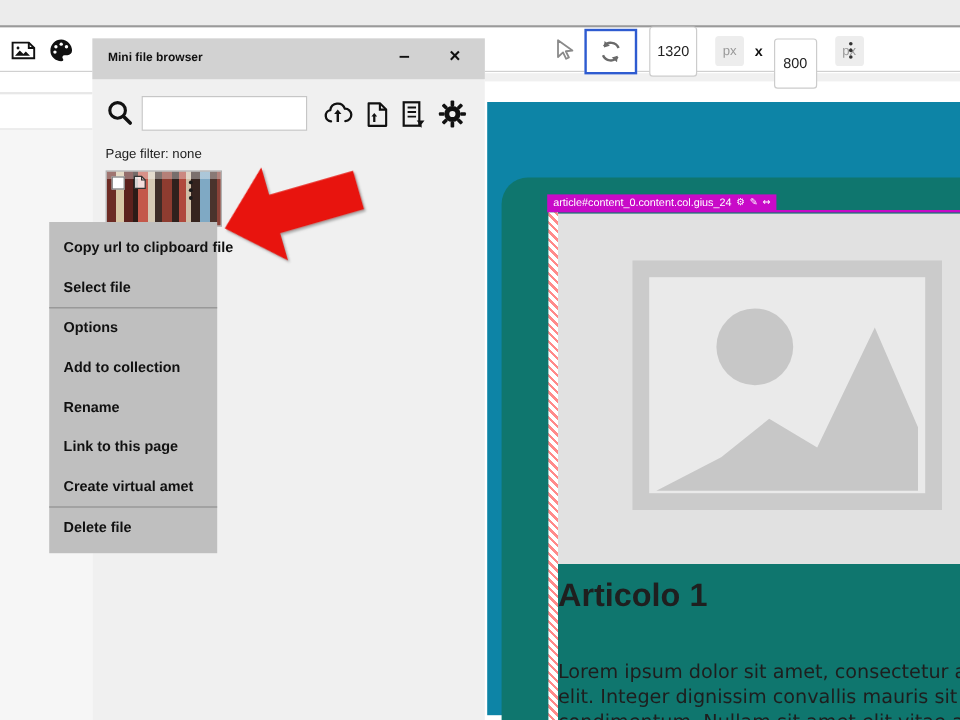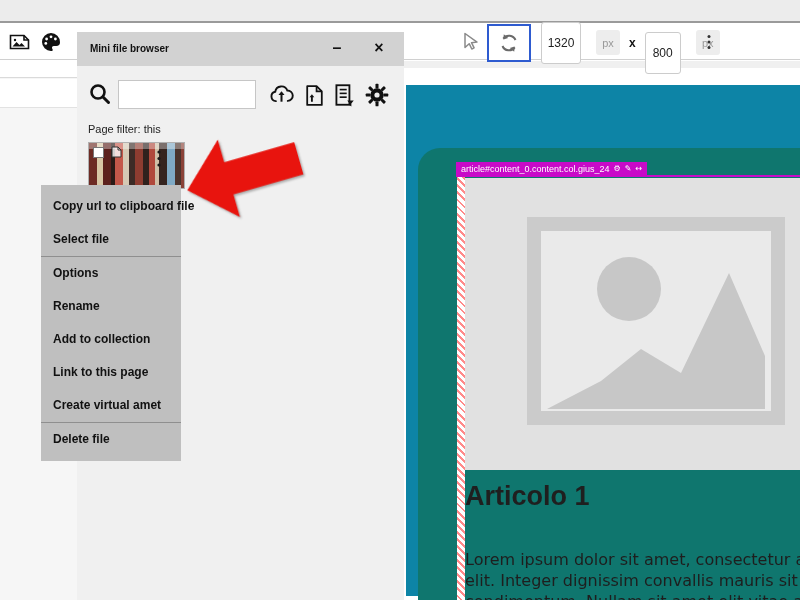--- a/index.html
+++ b/index.html
@@ -225,21 +225,21 @@
           <rect x="10.6" y="18" width="2.8" height="4.4" rx="0.8" transform="rotate(45 12 12)"></rect>
           <rect x="10.6" y="1.6" width="2.8" height="4.4" rx="0.8" transform="rotate(90 12 12)"></rect>
           <rect x="10.6" y="18" width="2.8" height="4.4" rx="0.8" transform="rotate(90 12 12)"></rect>
           <rect x="10.6" y="1.6" width="2.8" height="4.4" rx="0.8" transform="rotate(135 12 12)"></rect>
           <rect x="10.6" y="18" width="2.8" height="4.4" rx="0.8" transform="rotate(135 12 12)"></rect>
         </g>
         <circle cx="12" cy="12" r="2.4" fill="#f0f0f0"></circle>
       </g>
     </svg>
   </div>
-  <div class="page-filter">Page filter: this</div>
+  <div class="page-filter">Page filter: none</div>
   <div class="thumb">
     <div class="thumb-check"></div>
     <div class="thumb-doc">
       <svg width="12" height="13" viewBox="0 0 12 13">
         <path d="M2 12V2h6l3 3v7z" fill="rgba(255,255,255,.8)" stroke="#333" stroke-width="1"></path>
         <path d="M8 2v3h3" fill="none" stroke="#333" stroke-width="1"></path>
       </svg>
     </div>
     <div class="thumb-dots">
       <svg width="6" height="20" viewBox="0 0 6 20">
@@ -249,22 +249,22 @@
       </svg>
     </div>
   </div>
 </div>
 
 <div class="abs ctx-menu">
   <div class="ctx-item">Copy url to clipboard file</div>
   <div class="ctx-item">Select file</div>
   <div class="ctx-sep"></div>
   <div class="ctx-item">Options</div>
+  <div class="ctx-item">Add to collection</div>
   <div class="ctx-item">Rename</div>
-  <div class="ctx-item">Add to collection</div>
   <div class="ctx-item">Link to this page</div>
   <div class="ctx-item">Create virtual amet</div>
   <div class="ctx-sep"></div>
   <div class="ctx-item">Delete file</div>
 </div>
 
 <div class="abs red-arrow">
   <svg width="118" height="92" viewBox="0 0 120 90">
     <polygon points="0,45 44,4 44,28 118,28 118,62 44,62 44,86" fill="#e8140e"></polygon>
   </svg>

